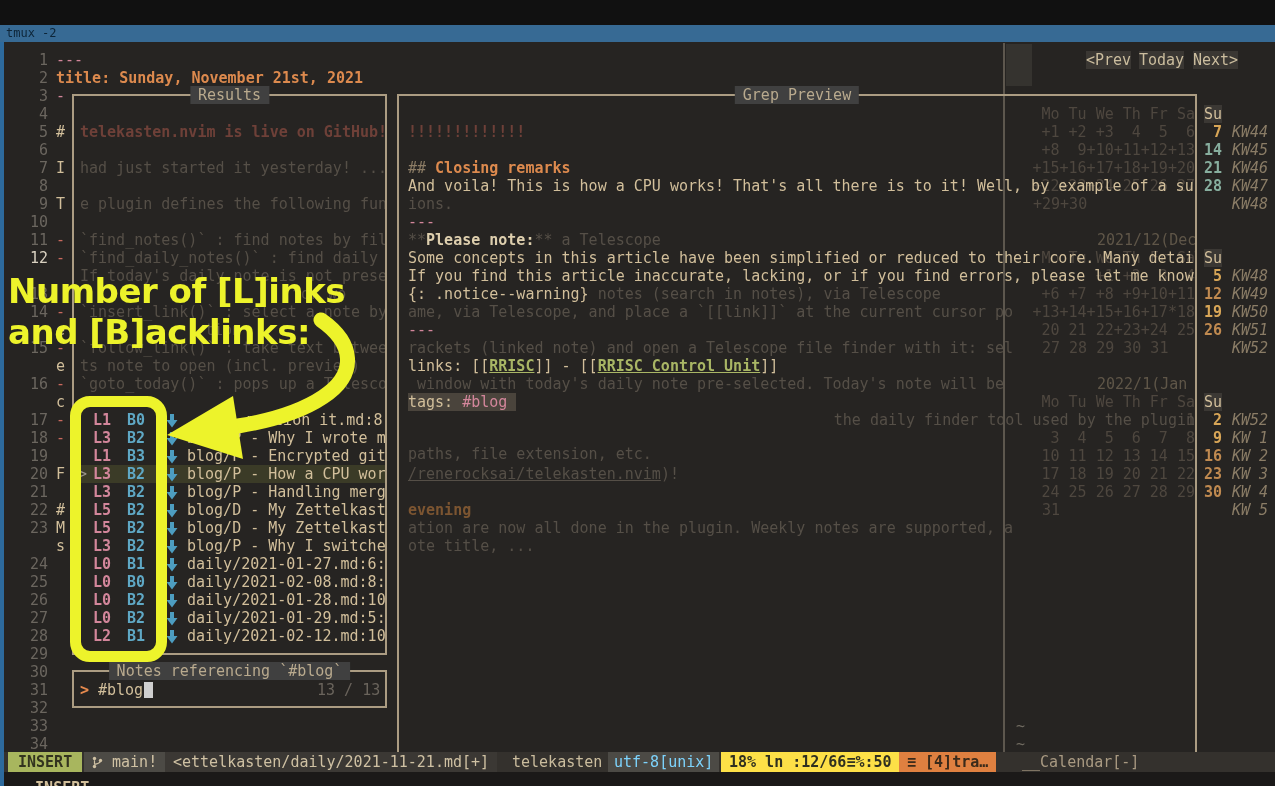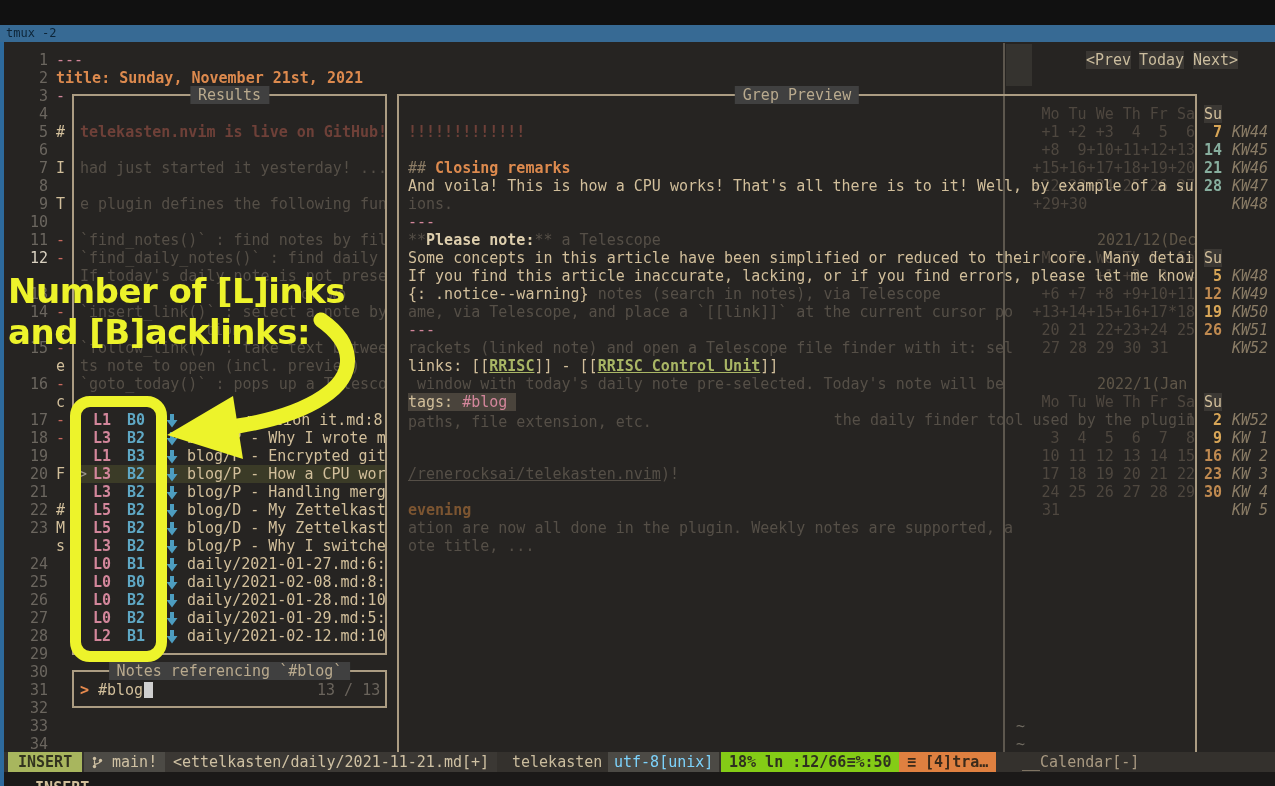--- a/index.html
+++ b/index.html
@@ -42,21 +42,21 @@
            color:#0d2538;font:12px/17px "DejaVu Sans Mono",monospace;padding-left:6px;box-sizing:border-box;}
   .edge-left{position:absolute;left:0;top:17px;width:4px;height:769px;background:#2d6a9d;}
   .edge-bottom{position:absolute;left:0;top:779px;width:1275px;height:7px;background:#2d6a9d;}
   #statusbar{position:absolute;left:0;top:727px;width:1275px;height:20px;background:#34312d;}
   .seg{position:absolute;top:0;height:20px;font:bold 15px/20px "DejaVu Sans Mono",monospace;white-space:pre;}
   .chip-mode{left:8px;background:#a8b65e;color:#32331f;padding:0 10px;}
   .chip-branch{left:84px;background:#4c4a45;color:#cfc1a3;padding:0 8px;font-weight:normal;}
   .chip-file{left:165px;background:#3b3834;color:#cfc1a3;padding:0 8px;font-weight:normal;}
   .seg-plugin{left:512px;color:#cbbd9e;font-weight:normal;}
   .chip-enc{left:608px;background:#4c4a45;color:#7dd3fc;padding:0 6px;font-weight:normal;}
-  .chip-pos{left:721px;background:#84cc16;color:#2f3020;padding:0 8px;}
+  .chip-pos{left:721px;background:#fde047;color:#2f3020;padding:0 8px;}
   .chip-buf{left:899px;background:#df8040;color:#3a2a1a;padding:0 8px;}
   .seg-cal{left:1022px;color:#a99a82;font-weight:normal;}
   #msgarea{position:absolute;left:0;top:747px;width:1275px;height:32px;background:#1b1918;}
   #msgtext{position:absolute;left:8px;top:6px;font:bold 15px/20px "DejaVu Sans Mono",monospace;color:#d2bf9b;}
   .navchip{position:absolute;top:26px;height:18px;background:#3a3733;color:#cbbd9e;
            font:15px/18px "DejaVu Sans Mono",monospace;white-space:pre;}
   .ann-text{position:absolute;left:8px;font:bold 34px/41px "DejaVu Sans",sans-serif;
             color:#edf32b;letter-spacing:-0.5px;z-index:30;}
   #ann-box{position:absolute;left:70px;top:371px;width:97px;height:266px;border:11px solid #edf32b;
            border-radius:20px;box-sizing:border-box;z-index:29;}
@@ -204,21 +204,21 @@
       <div class="mono" style="left: 408px; top: 224px; width: 787px; height: 18px;"><span class="bright">Some concepts in this article have been simplified or reduced to their core. Many detail</span></div>
       <div class="mono" style="left: 408px; top: 242px; width: 787px; height: 18px;"><span class="bright">If you find this article inaccurate, lacking, or if you find errors, please let me know</span></div>
       <div class="mono" style="left: 408px; top: 260px; width: 787px; height: 18px;"><span class="bright">{: .notice--warning}</span><span class="dim"> notes (search in notes), via Telescope</span></div>
       <div class="mono" style="left: 408px; top: 278px; width: 787px; height: 18px;"><span class="dim">ame, via Telescope, and place a `[[link]]` at the current cursor po</span></div>
       <div class="mono" style="left: 408px; top: 296px; width: 787px; height: 18px;"><span class="pink">---</span></div>
       <div class="mono" style="left: 408px; top: 314px; width: 787px; height: 18px;"><span class="dim">rackets (linked note) and open a Telescope file finder with it: sel</span></div>
       <div class="mono" style="left: 408px; top: 332px; width: 787px; height: 18px;"><span class="bright">links: [[</span><span class="link">RRISC</span><span class="bright">]] - [[</span><span class="link">RRISC Control Unit</span><span class="bright">]]</span></div>
       <div class="mono" style="left: 408px; top: 350px; width: 787px; height: 18px;"><span class="dim"> window with today's daily note pre-selected. Today's note will be</span></div>
       <div class="mono" style="left: 408px; top: 368px; width: 787px; height: 18px;"><span class="brightchip">tags: </span><span class="pinkchip">#blog </span></div>
       <div class="mono" style="left: 408px; top: 386px; width: 787px; height: 18px; text-align: right;"><span class="dim">the daily finder tool used by the plugin</span></div>
-      <div class="mono" style="left: 408px; top: 388px; width: 787px; height: 18px;"><span class="dim">paths, file extension, etc.</span></div>
+      <div class="mono" style="left: 408px; top: 420px; width: 787px; height: 18px;"><span class="dim">paths, file extension, etc.</span></div>
       <div class="mono" style="left: 408px; top: 440px; width: 787px; height: 18px;"><span class="dimlink">/renerocksai/telekasten.nvim</span><span class="dim">)!</span></div>
       <div class="mono" style="left: 408px; top: 476px; width: 787px; height: 18px;"><span class="dimorange">evening</span></div>
       <div class="mono" style="left: 408px; top: 494px; width: 787px; height: 18px;"><span class="dim">ation are now all done in the plugin. Weekly notes are supported, a</span></div>
       <div class="mono" style="left: 408px; top: 512px; width: 787px; height: 18px;"><span class="dim">ote title, ...</span></div>
       <div style="position: absolute; left: 74px; top: 386px; width: 311px; height: 18px;">
         <span class="mono lcol" style="left: 19px; top: 0px;">L1</span>
         <span class="mono bcol" style="left: 53px; top: 0px;">B0</span>
         <span style="position: absolute; left: 92px; top: 2px;"><svg width="12" height="14" viewBox="0 0 12 14">
             <path d="M4 0 H8 V6 H11.5 L6 13.5 L0.5 6 H4 Z" fill="#4d9dc0"></path>
           </svg></span>

